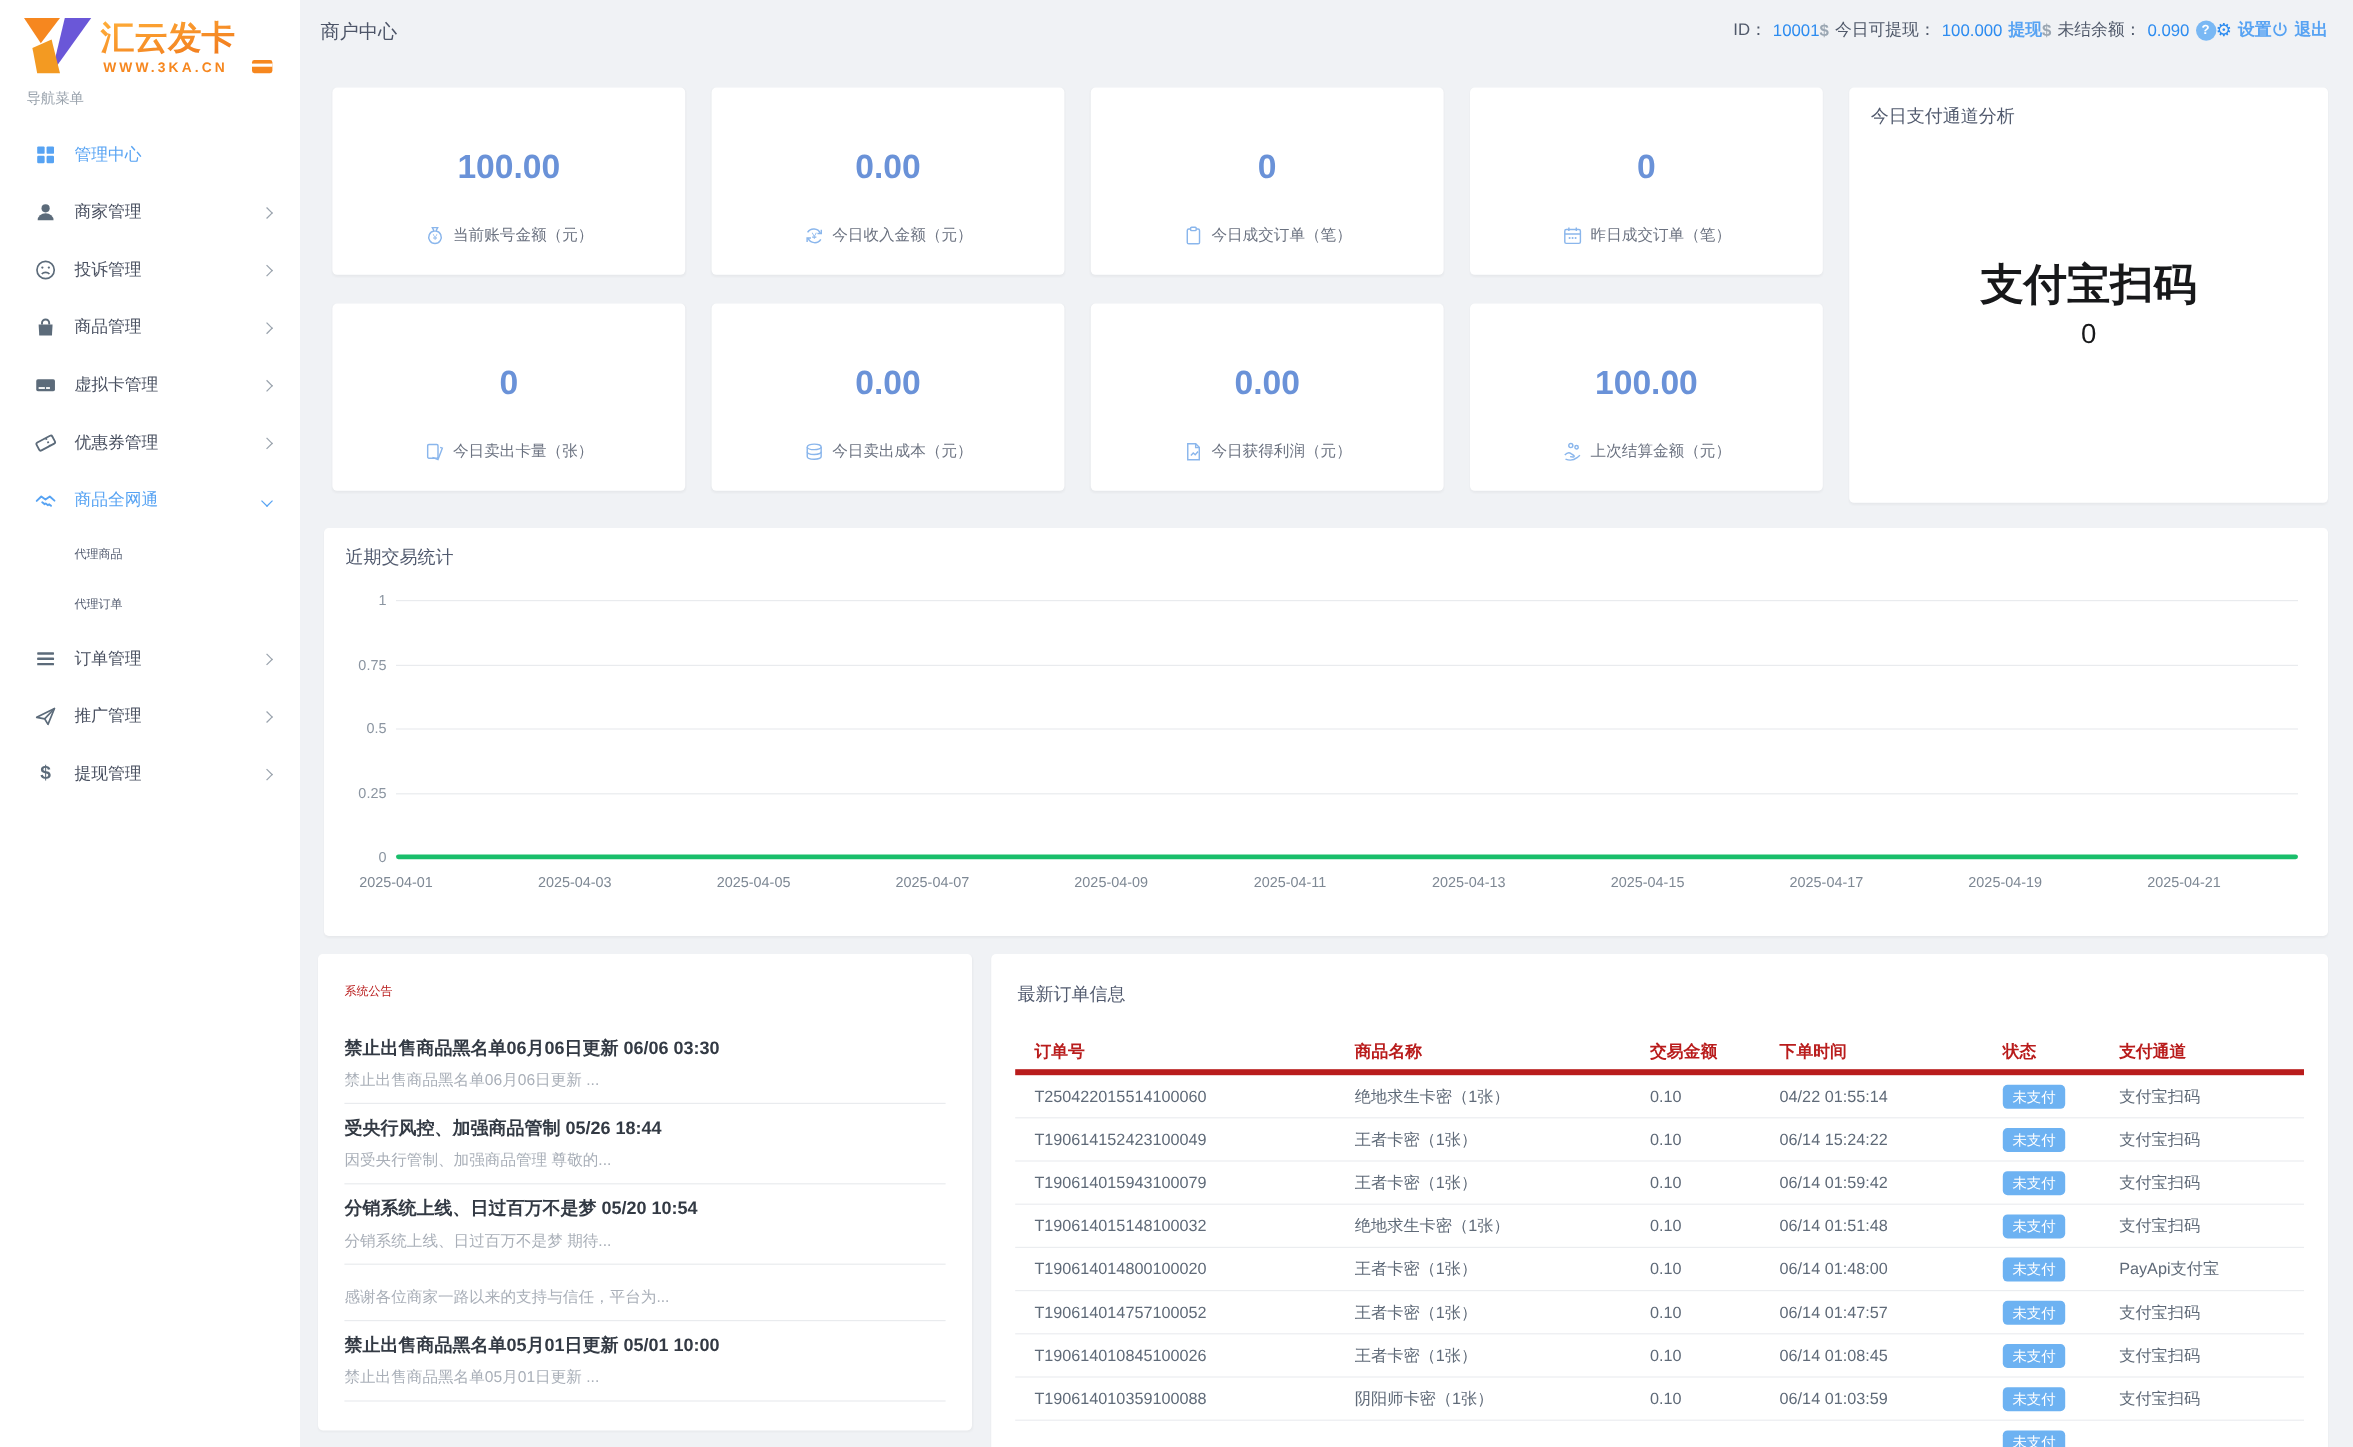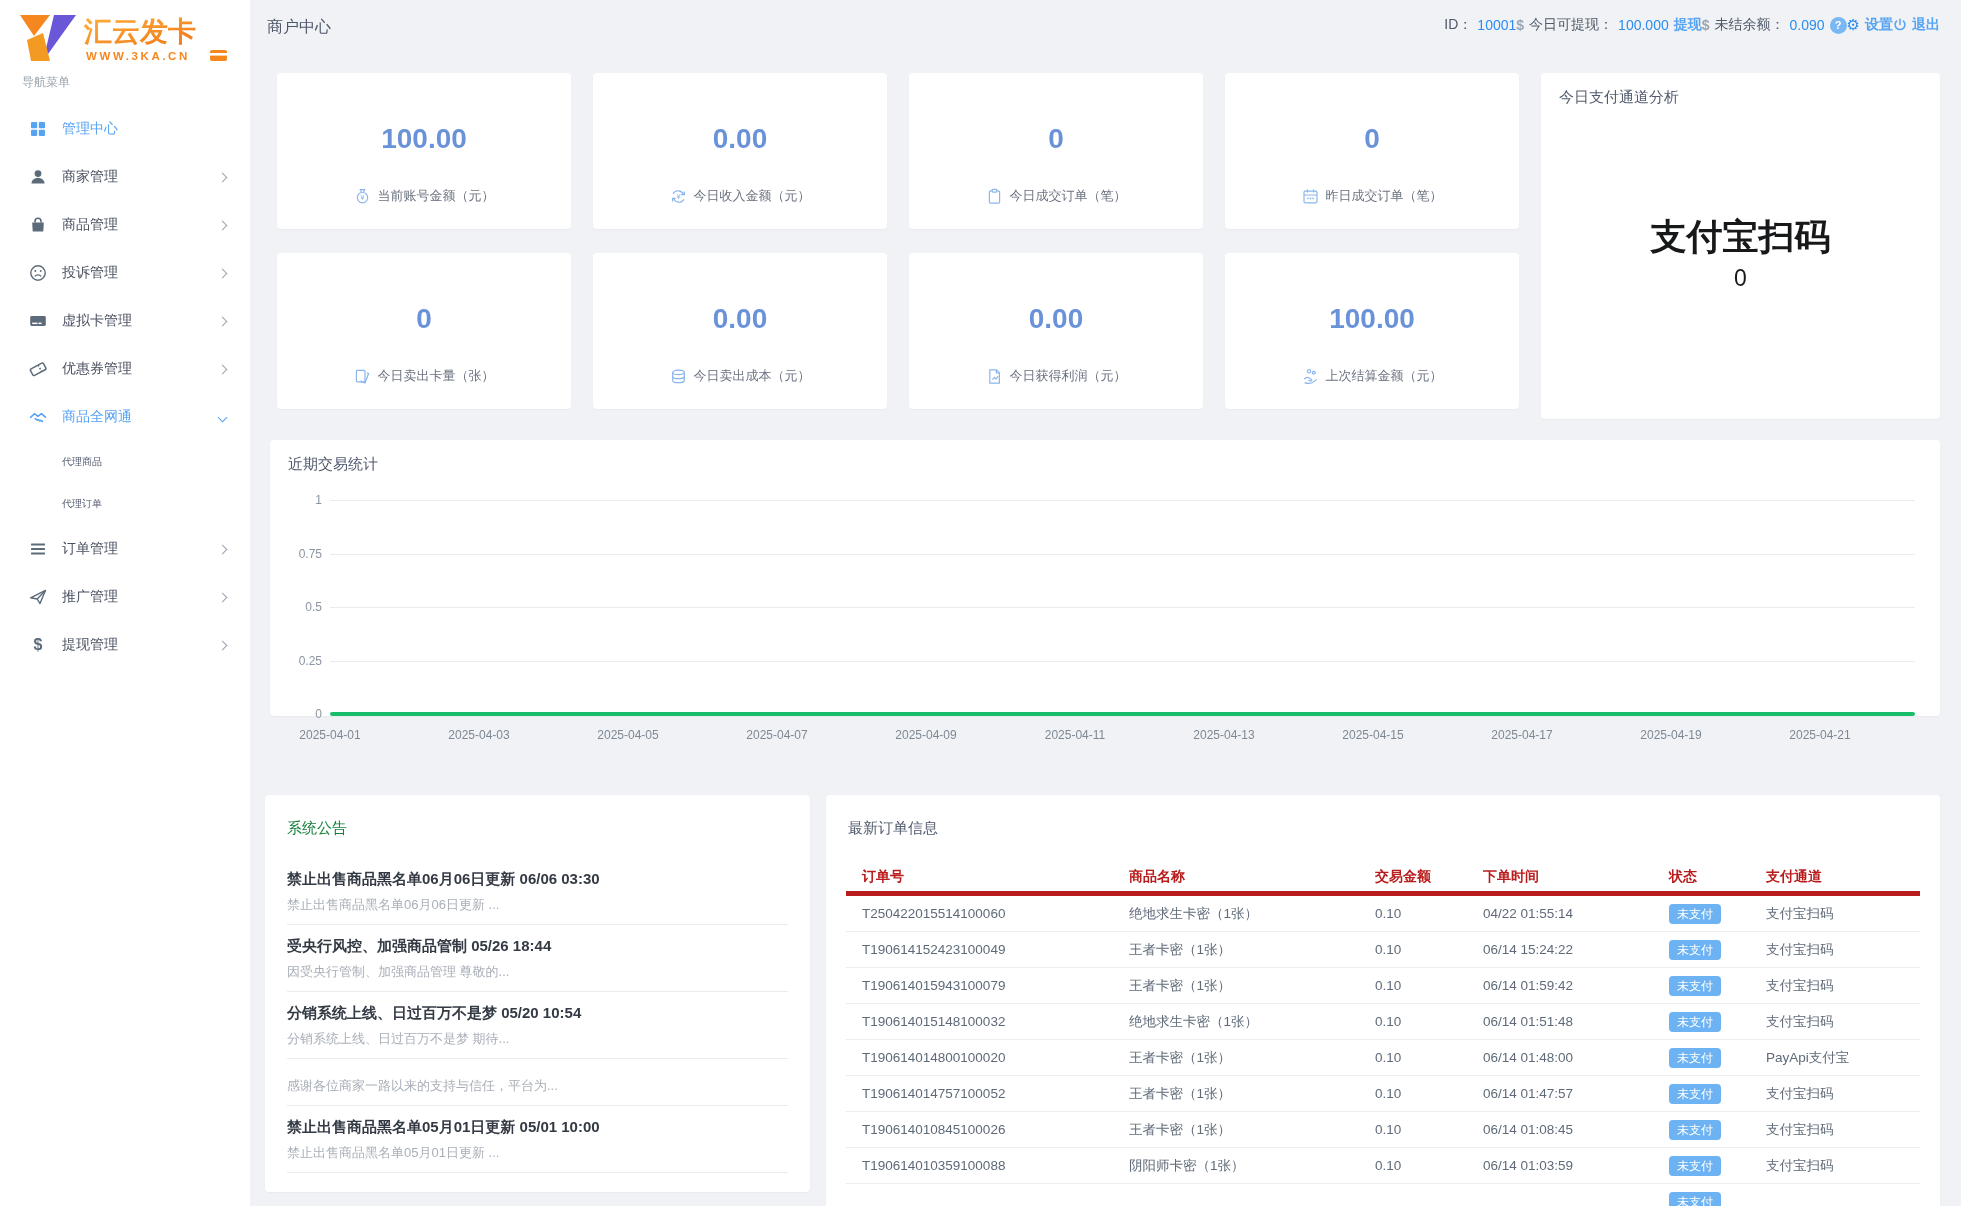--- a/index.html
+++ b/index.html
@@ -40,30 +40,30 @@
   .card-label { margin-top:31px; display:flex; align-items:center; justify-content:center; gap:7px; font-size:13px; color:#6b7280; }
   .card-label .cic { width:17px; height:17px; color:#8ab6ec; }
   .card-label .cic svg { width:17px; height:17px; }
 
   #pay-panel { left:1541px; top:73px; width:399px; height:346px; }
   .panel-title { position:absolute; left:18px; top:15px; font-size:15px; color:#515a6e; }
   .pay-big { position:absolute; top:140px; width:100%; text-align:center; font-size:36px; font-weight:bold; color:#17181a; }
   .pay-count { position:absolute; top:192px; width:100%; text-align:center; font-size:23px; color:#17181a; }
 
   
-  #chart-panel { left:270px; top:440px; width:1670px; height:276px; }
+  #chart-panel { left:270px; top:440px; width:1670px; height:340px; }
   .gl { position:absolute; left:60px; width:1585px; height:1px; background:#e9ebee; }
   .yl { position:absolute; left:6px; width:46px; text-align:right; font-size:12px; color:#8b95a1; }
   .series-line { position:absolute; left:60px; width:1585px; height:4px; border-radius:2px; }
   .xrow { position:absolute; left:10px; top:288px; width:1590px; display:flex; justify-content:space-between; }
   .xl { width:100px; text-align:center; font-size:12px; color:#7e8894; }
 
   
   #news-panel { left:265px; top:795px; width:545px; height:397px; padding:24px 22px 0; }
-  .news-title { font-size:15px; color:#15803d; }
+  .news-title { font-size:10px; color:#b91c1c; }
   .news-list { list-style:none; margin-top:20px; }
   .news-item { padding:11px 0 10px; border-bottom:1px solid #e9ebee; cursor:pointer; }
   .ni-title { font-size:15px; font-weight:bold; color:#333a44; line-height:20px; white-space:nowrap; overflow:hidden; }
   .ni-summary { margin-top:7px; font-size:13px; color:#a9afb8; line-height:18px; white-space:nowrap; overflow:hidden; }
 
   
   #orders-panel { left:826px; top:795px; width:1114px; height:470px; padding:24px 20px 0; }
   .o-title { font-size:15px; color:#515a6e; margin-left:2px; }
   .tbl { margin-top:24px; }
   .trow { display:grid; grid-template-columns:267px 246px 108px 186px 97px 1fr; align-items:center; padding-left:16px; }
@@ -112,38 +112,38 @@
             <svg viewBox="0 0 18 18" fill="currentColor">
               <circle cx="9" cy="5.6" r="3.4"></circle>
               <path d="M2.4 15.5a6.6 5.8 0 0 1 13.2 0z"></path>
             </svg>
           </span>
           <span>商家管理</span>
           <span class="arrow"></span>
         </li>
         <li class="menu-item">
           <span class="ic">
-            <svg viewBox="0 0 18 18">
-              <path d="M6 6.4V5.2a3 3 0 0 1 6 0v1.2" fill="none" stroke="currentColor" stroke-width="1.6"></path>
-              <path d="M3.2 6.4h11.6l-0.5 9.2H3.7z" fill="currentColor"></path>
-            </svg>
-          </span>
-          <span>商品管理</span>
-          <span class="arrow"></span>
-        </li>
-        <li class="menu-item">
-          <span class="ic">
             <svg viewBox="0 0 18 18" fill="none" stroke="currentColor" stroke-width="1.4">
               <circle cx="9" cy="9" r="7.2"></circle>
               <circle cx="6.3" cy="7" r="0.95" fill="currentColor" stroke="none"></circle>
               <circle cx="11.7" cy="7" r="0.95" fill="currentColor" stroke="none"></circle>
               <path d="M5.8 12.4a4.2 4.2 0 0 1 6.4 0"></path>
             </svg>
           </span>
           <span>投诉管理</span>
+          <span class="arrow"></span>
+        </li>
+        <li class="menu-item">
+          <span class="ic">
+            <svg viewBox="0 0 18 18">
+              <path d="M6 6.4V5.2a3 3 0 0 1 6 0v1.2" fill="none" stroke="currentColor" stroke-width="1.6"></path>
+              <path d="M3.2 6.4h11.6l-0.5 9.2H3.7z" fill="currentColor"></path>
+            </svg>
+          </span>
+          <span>商品管理</span>
           <span class="arrow"></span>
         </li>
         <li class="menu-item">
           <span class="ic">
             <svg viewBox="0 0 18 18">
               <rect x="1.2" y="4" width="15.6" height="10" rx="1.4" fill="currentColor"></rect>
               <rect x="3.2" y="10.6" width="5.2" height="1.5" fill="#fff"></rect>
               <rect x="9.4" y="10.6" width="3.2" height="1.5" fill="#fff"></rect>
             </svg>
           </span>

